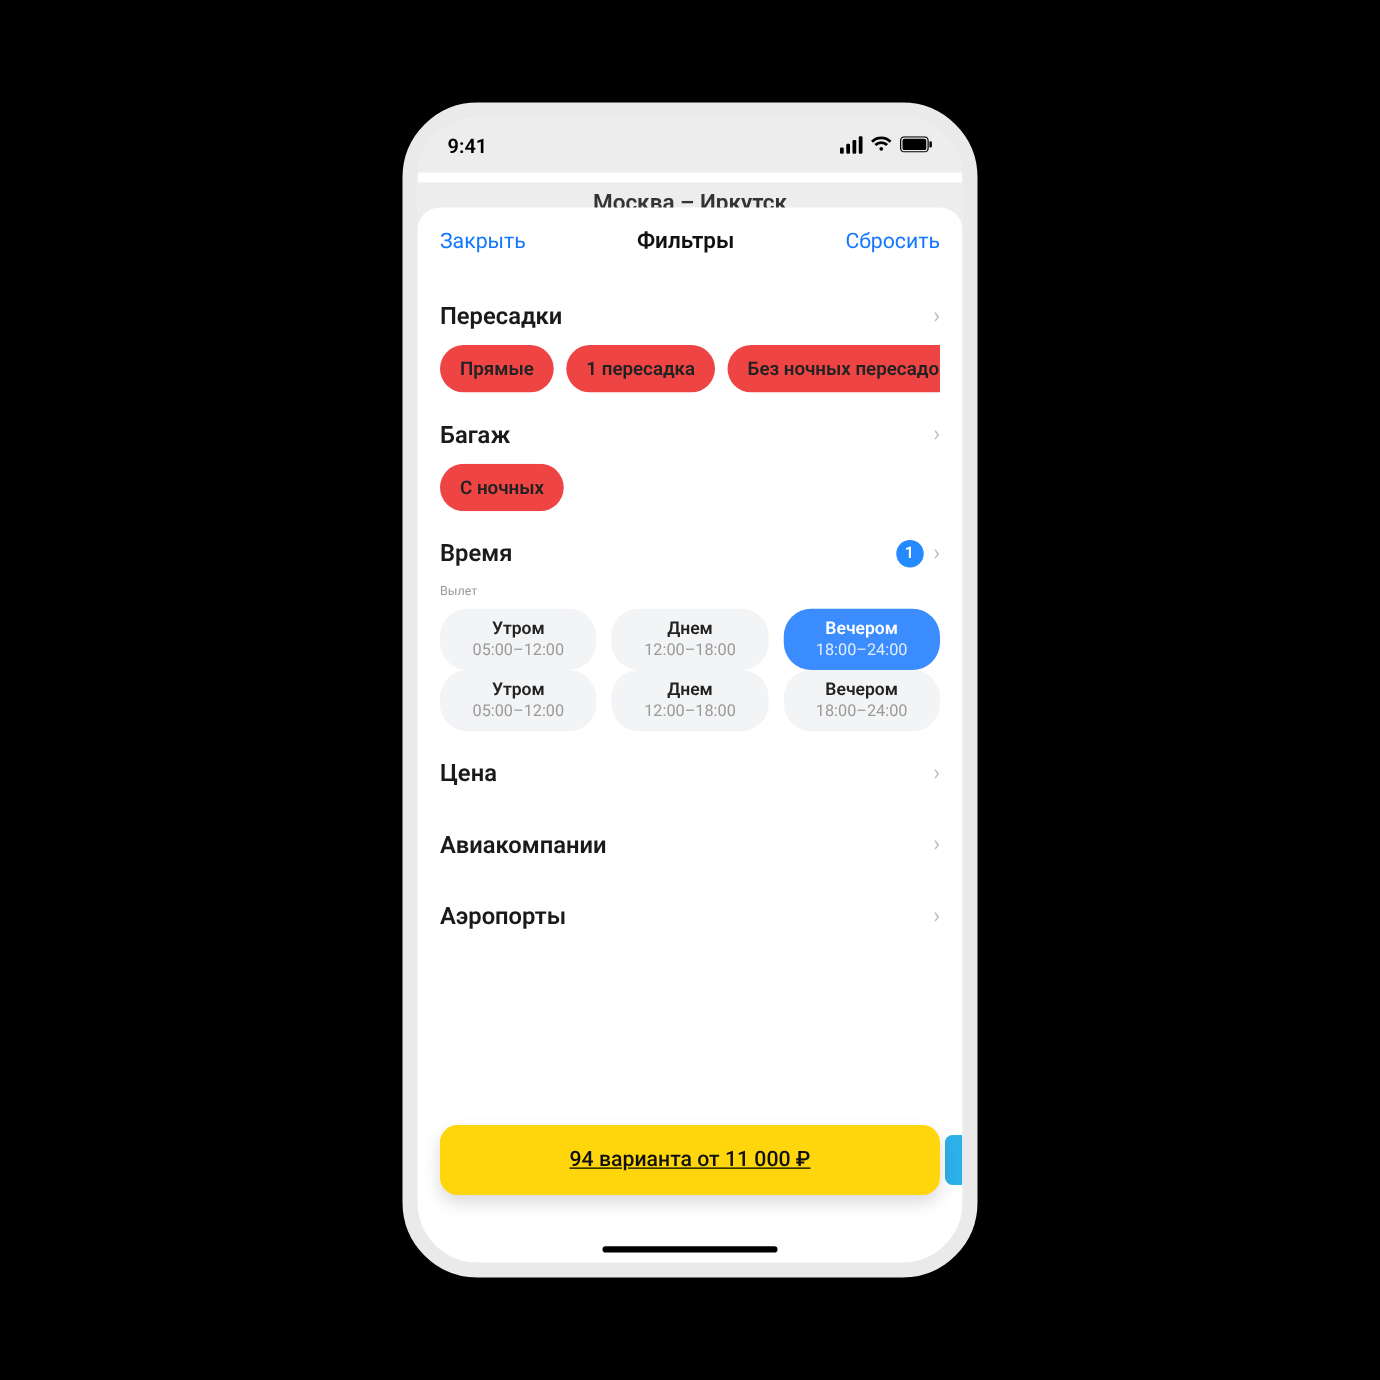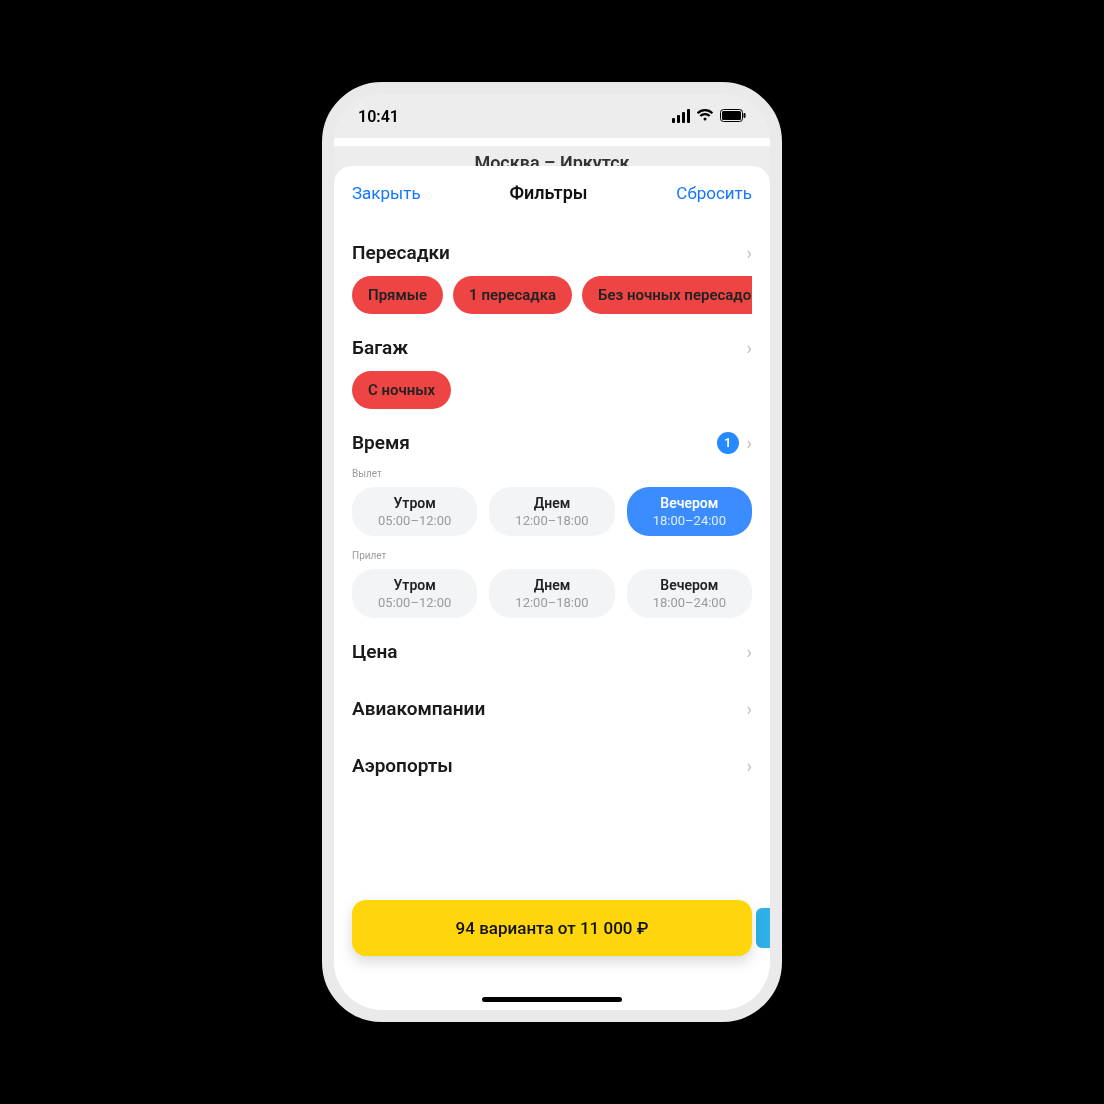--- a/index.html
+++ b/index.html
@@ -27,33 +27,33 @@
 .chips { display: flex; gap: 10px; overflow-x: hidden; }
 .chip { background: #ef4444; border-radius: 22px; padding: 10px 16px; font-size: 15px; font-weight: 600; color: #222; white-space: nowrap; cursor: pointer; }
 .sub-label { font-size: 10px; color: #9a9a9a; margin: 14px 0 8px; }
 .time-chips { display: flex; gap: 12px; }
 .time-chip { background: #f3f4f6; border-radius: 22px; padding: 8px 14px; text-align: center; cursor: pointer; flex: 1; }
 .time-chip.active { background: #3b8cff; }
 .tc-label { font-size: 14px; font-weight: 600; color: #222; }
 .tc-range { font-size: 13px; color: #9a9a9a; margin-top: 2px; }
 .time-chip.active .tc-label { color: #fff; }
 .time-chip.active .tc-range { color: rgba(255,255,255,.85); }
-.cta-wrap { position: absolute; left: 18px; right: 18px; bottom: 54px; }
+.cta-wrap { position: absolute; left: 18px; right: 18px; bottom: 54px; text-decoration: underline; }
 .cta { background: #ffd60c; color: #111; text-align: center; padding: 18px; border-radius: 14px; font-size: 17px; font-weight: 500; cursor: pointer; box-shadow: 0 6px 14px rgba(0,0,0,.15); }
 .peek { position: absolute; right: 0; bottom: 62px; width: 14px; height: 40px; background: #2eb0e8; border-top-left-radius: 6px; border-bottom-left-radius: 6px; }
 .home-ind { position: absolute; bottom: 8px; left: 50%; transform: translateX(-50%); width: 140px; height: 5px; background: #000; border-radius: 3px; }
 </style>
 </head>
 <body>
 
 <div class="phone">
   <div class="screen">
 
     <div class="status-bar">
-      <span>10:41</span>
+      <span>9:41</span>
       <div class="status-icons">
         <div class="signal">
           <div class="bar b1"></div>
             <div class="bar b2"></div>
             <div class="bar b3"></div>
             <div class="bar b4"></div>
         </div>
         <span class="wifi-icon">
           <svg width="18" height="14" viewBox="0 0 18 14">
               <path d="M9 12.5a1.5 1.5 0 100-3 1.5 1.5 0 000 3zM3.5 7.2a7.8 7.8 0 0111 0l-1.6 1.6a5.5 5.5 0 00-7.8 0L3.5 7.2zM.8 4.5a11.6 11.6 0 0116.4 0l-1.6 1.6a9.3 9.3 0 00-13.2 0L.8 4.5z" fill="#000"></path>
@@ -120,21 +120,20 @@
             <div class="time-chip">
               <div class="tc-label">Днем</div>
               <div class="tc-range">12:00–18:00</div>
             </div>
             <div class="time-chip active">
               <div class="tc-label">Вечером</div>
               <div class="tc-range">18:00–24:00</div>
             </div>
           </div>
 
-          <div class="sub-label">Прилет</div>
           <div class="time-chips">
             <div class="time-chip">
               <div class="tc-label">Утром</div>
               <div class="tc-range">05:00–12:00</div>
             </div>
             <div class="time-chip">
               <div class="tc-label">Днем</div>
               <div class="tc-range">12:00–18:00</div>
             </div>
             <div class="time-chip">

